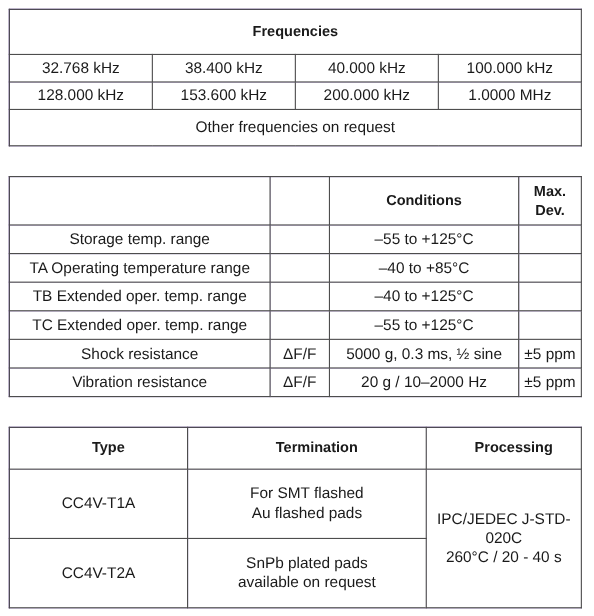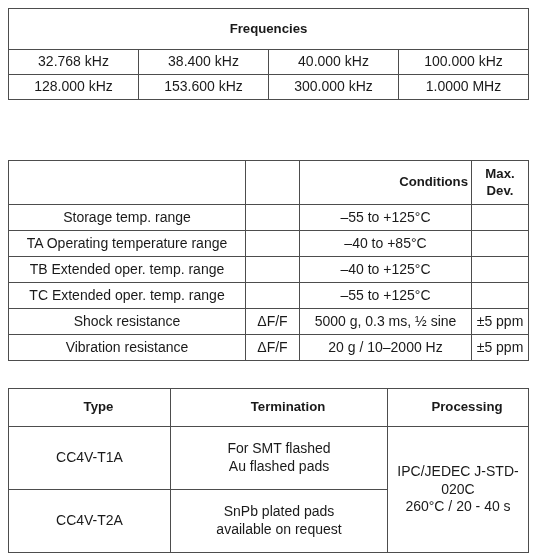--- a/index.html
+++ b/index.html
@@ -109,32 +109,35 @@
       </tr>
       <tr>
         <td style="width:139px;">32.768 kHz</td>
         <td style="width:124px;margin-top:10px;">38.400 kHz</td>
         <td style="width:135px;">40.000 kHz</td>
         <td>100.000 kHz</td>
       </tr>
       <tr>
         <td>128.000 kHz</td>
         <td>153.600 kHz</td>
-        <td>300.000 kHz</td>
+        <td>200.000 kHz</td>
         <td>1.0000 MHz</td>
+      </tr>
+      <tr>
+        <td class="note-cell" colspan="4">Other frequencies on request</td>
       </tr>
     </tbody>
   </table>
 
   <table class="spec" id="table-environmental">
     <tbody>
       <tr>
         <td class="hdr hdr-row leftcell" style="width:230px;"></td>
         <td class="hdr hdr-row" style="width:47px;"></td>
-        <td class="hdr hdr-row" style="width:165px;text-align:right;">Conditions</td>
+        <td class="hdr hdr-row" style="width:165px;">Conditions</td>
         <td class="hdr hdr-row">Max. Dev.</td>
       </tr>
 
       <tr>
         <td class="leftcell">Storage temp. range</td>
         <td></td>
         <td>–55 to +125°C</td>
         <td></td>
       </tr>
 

